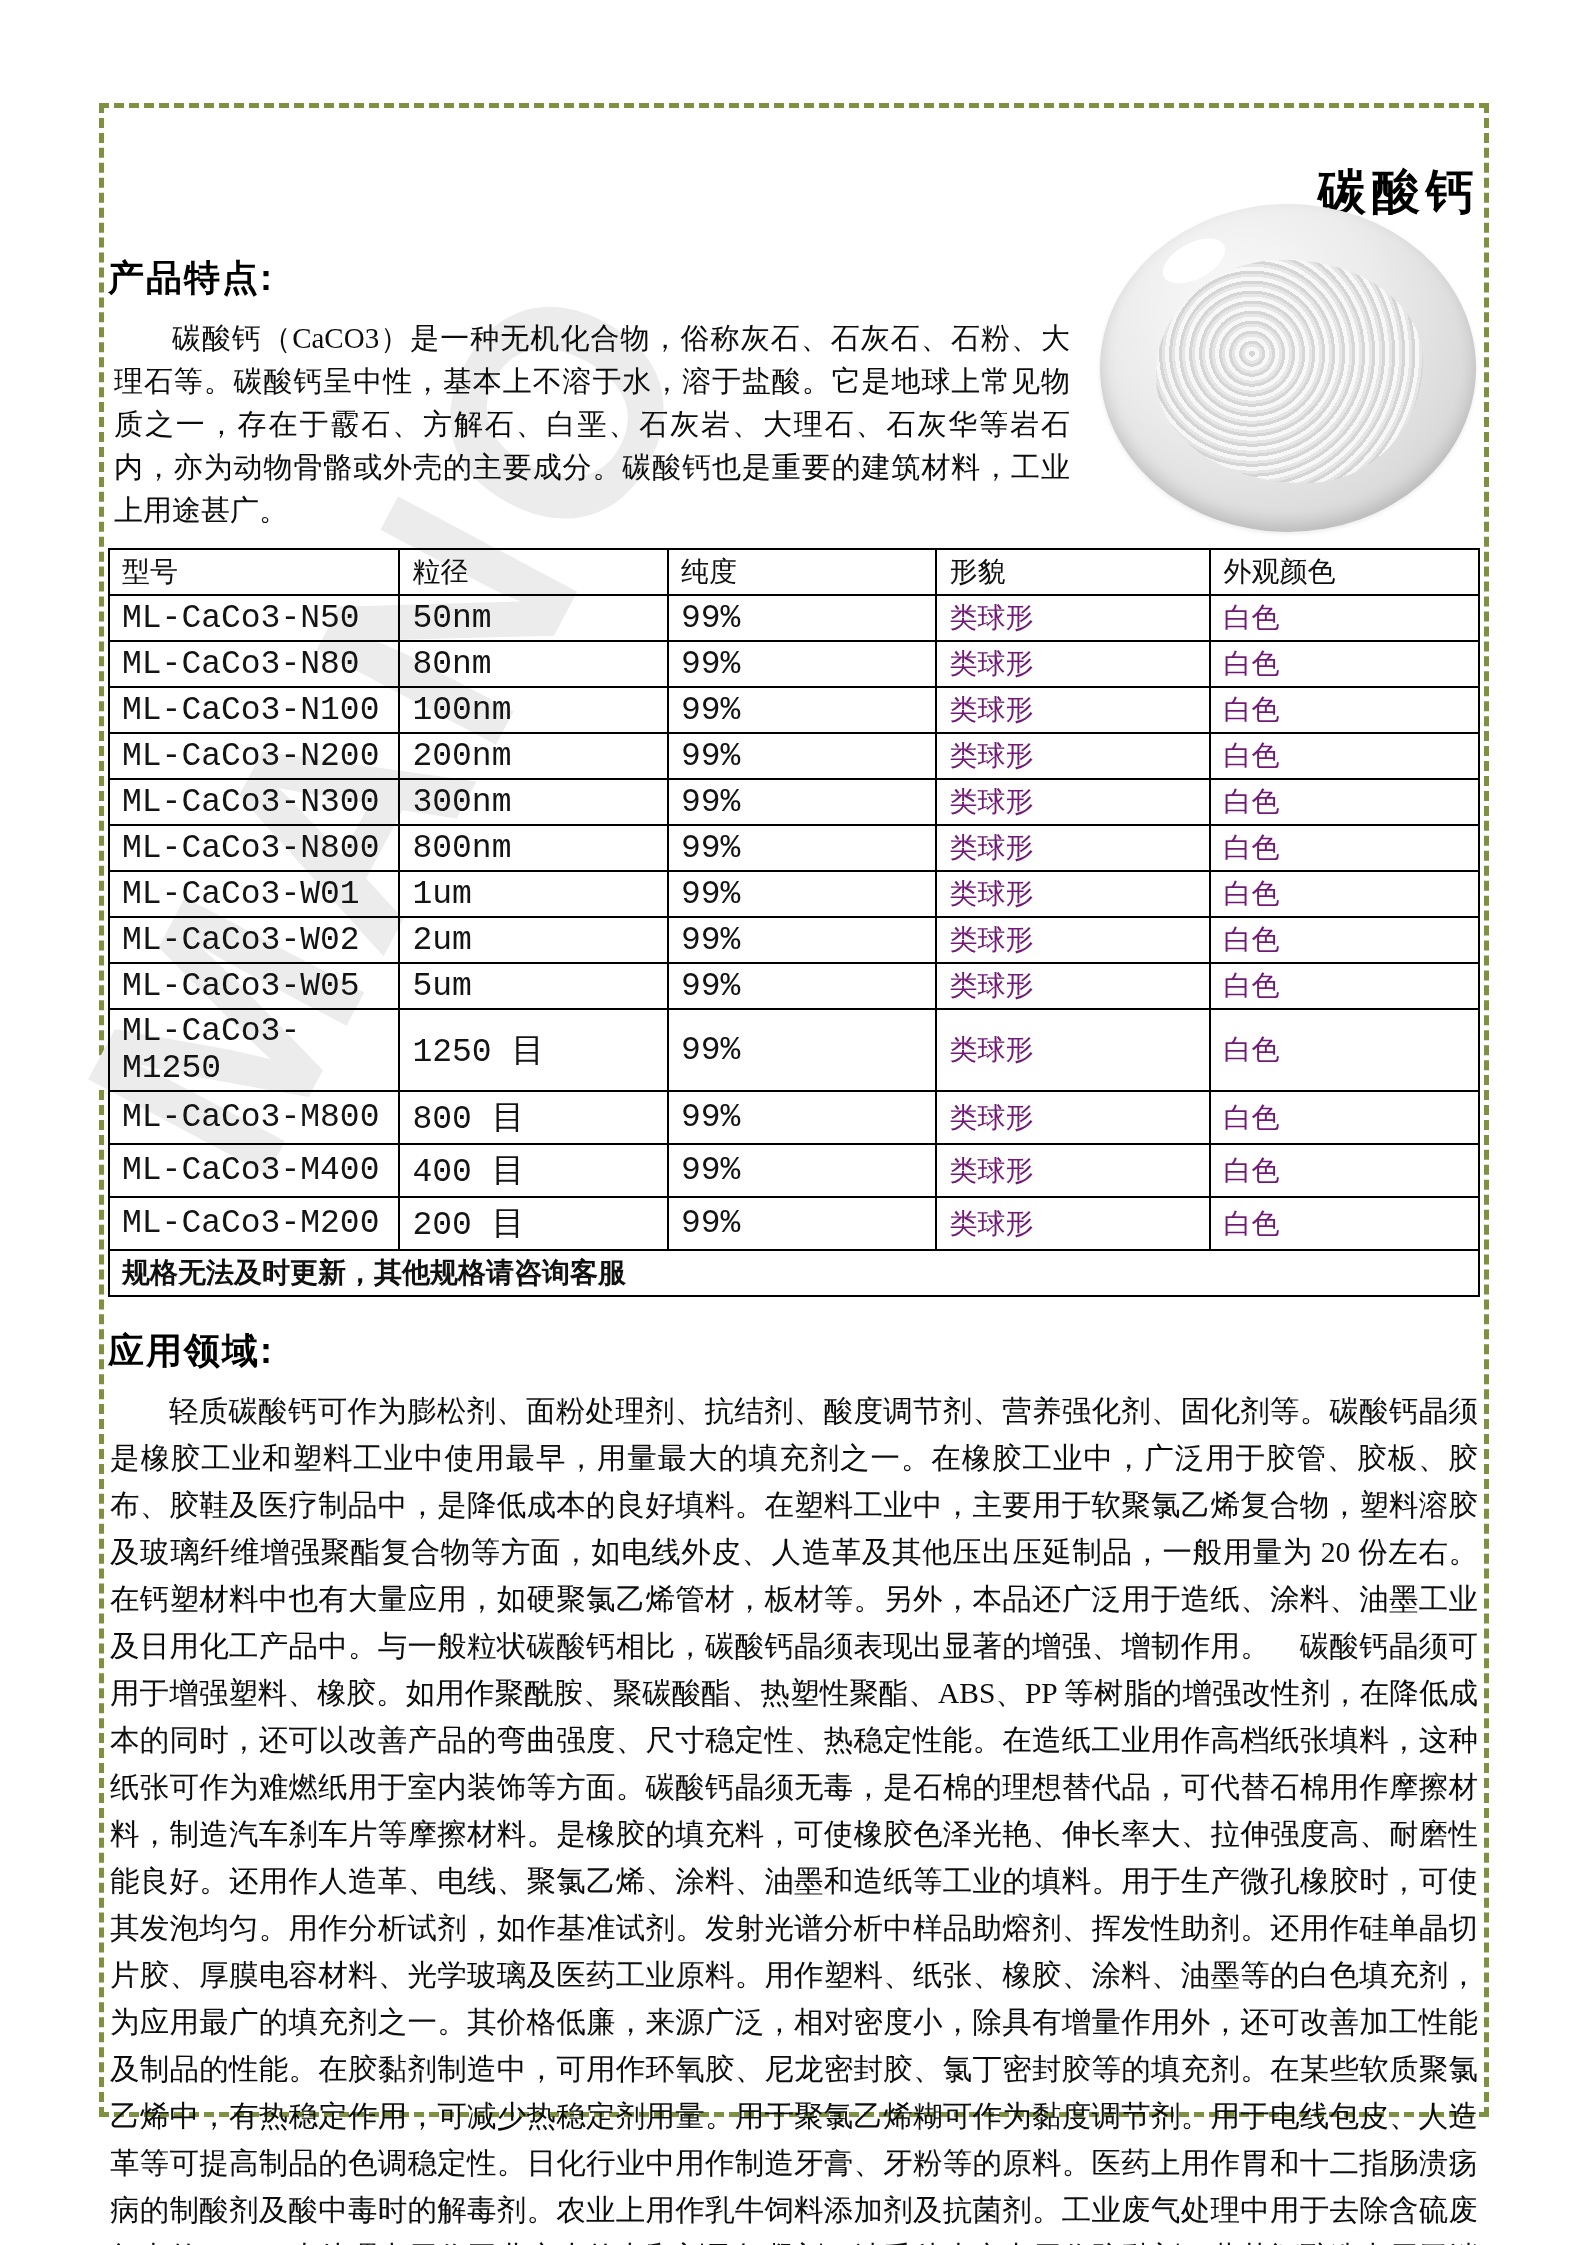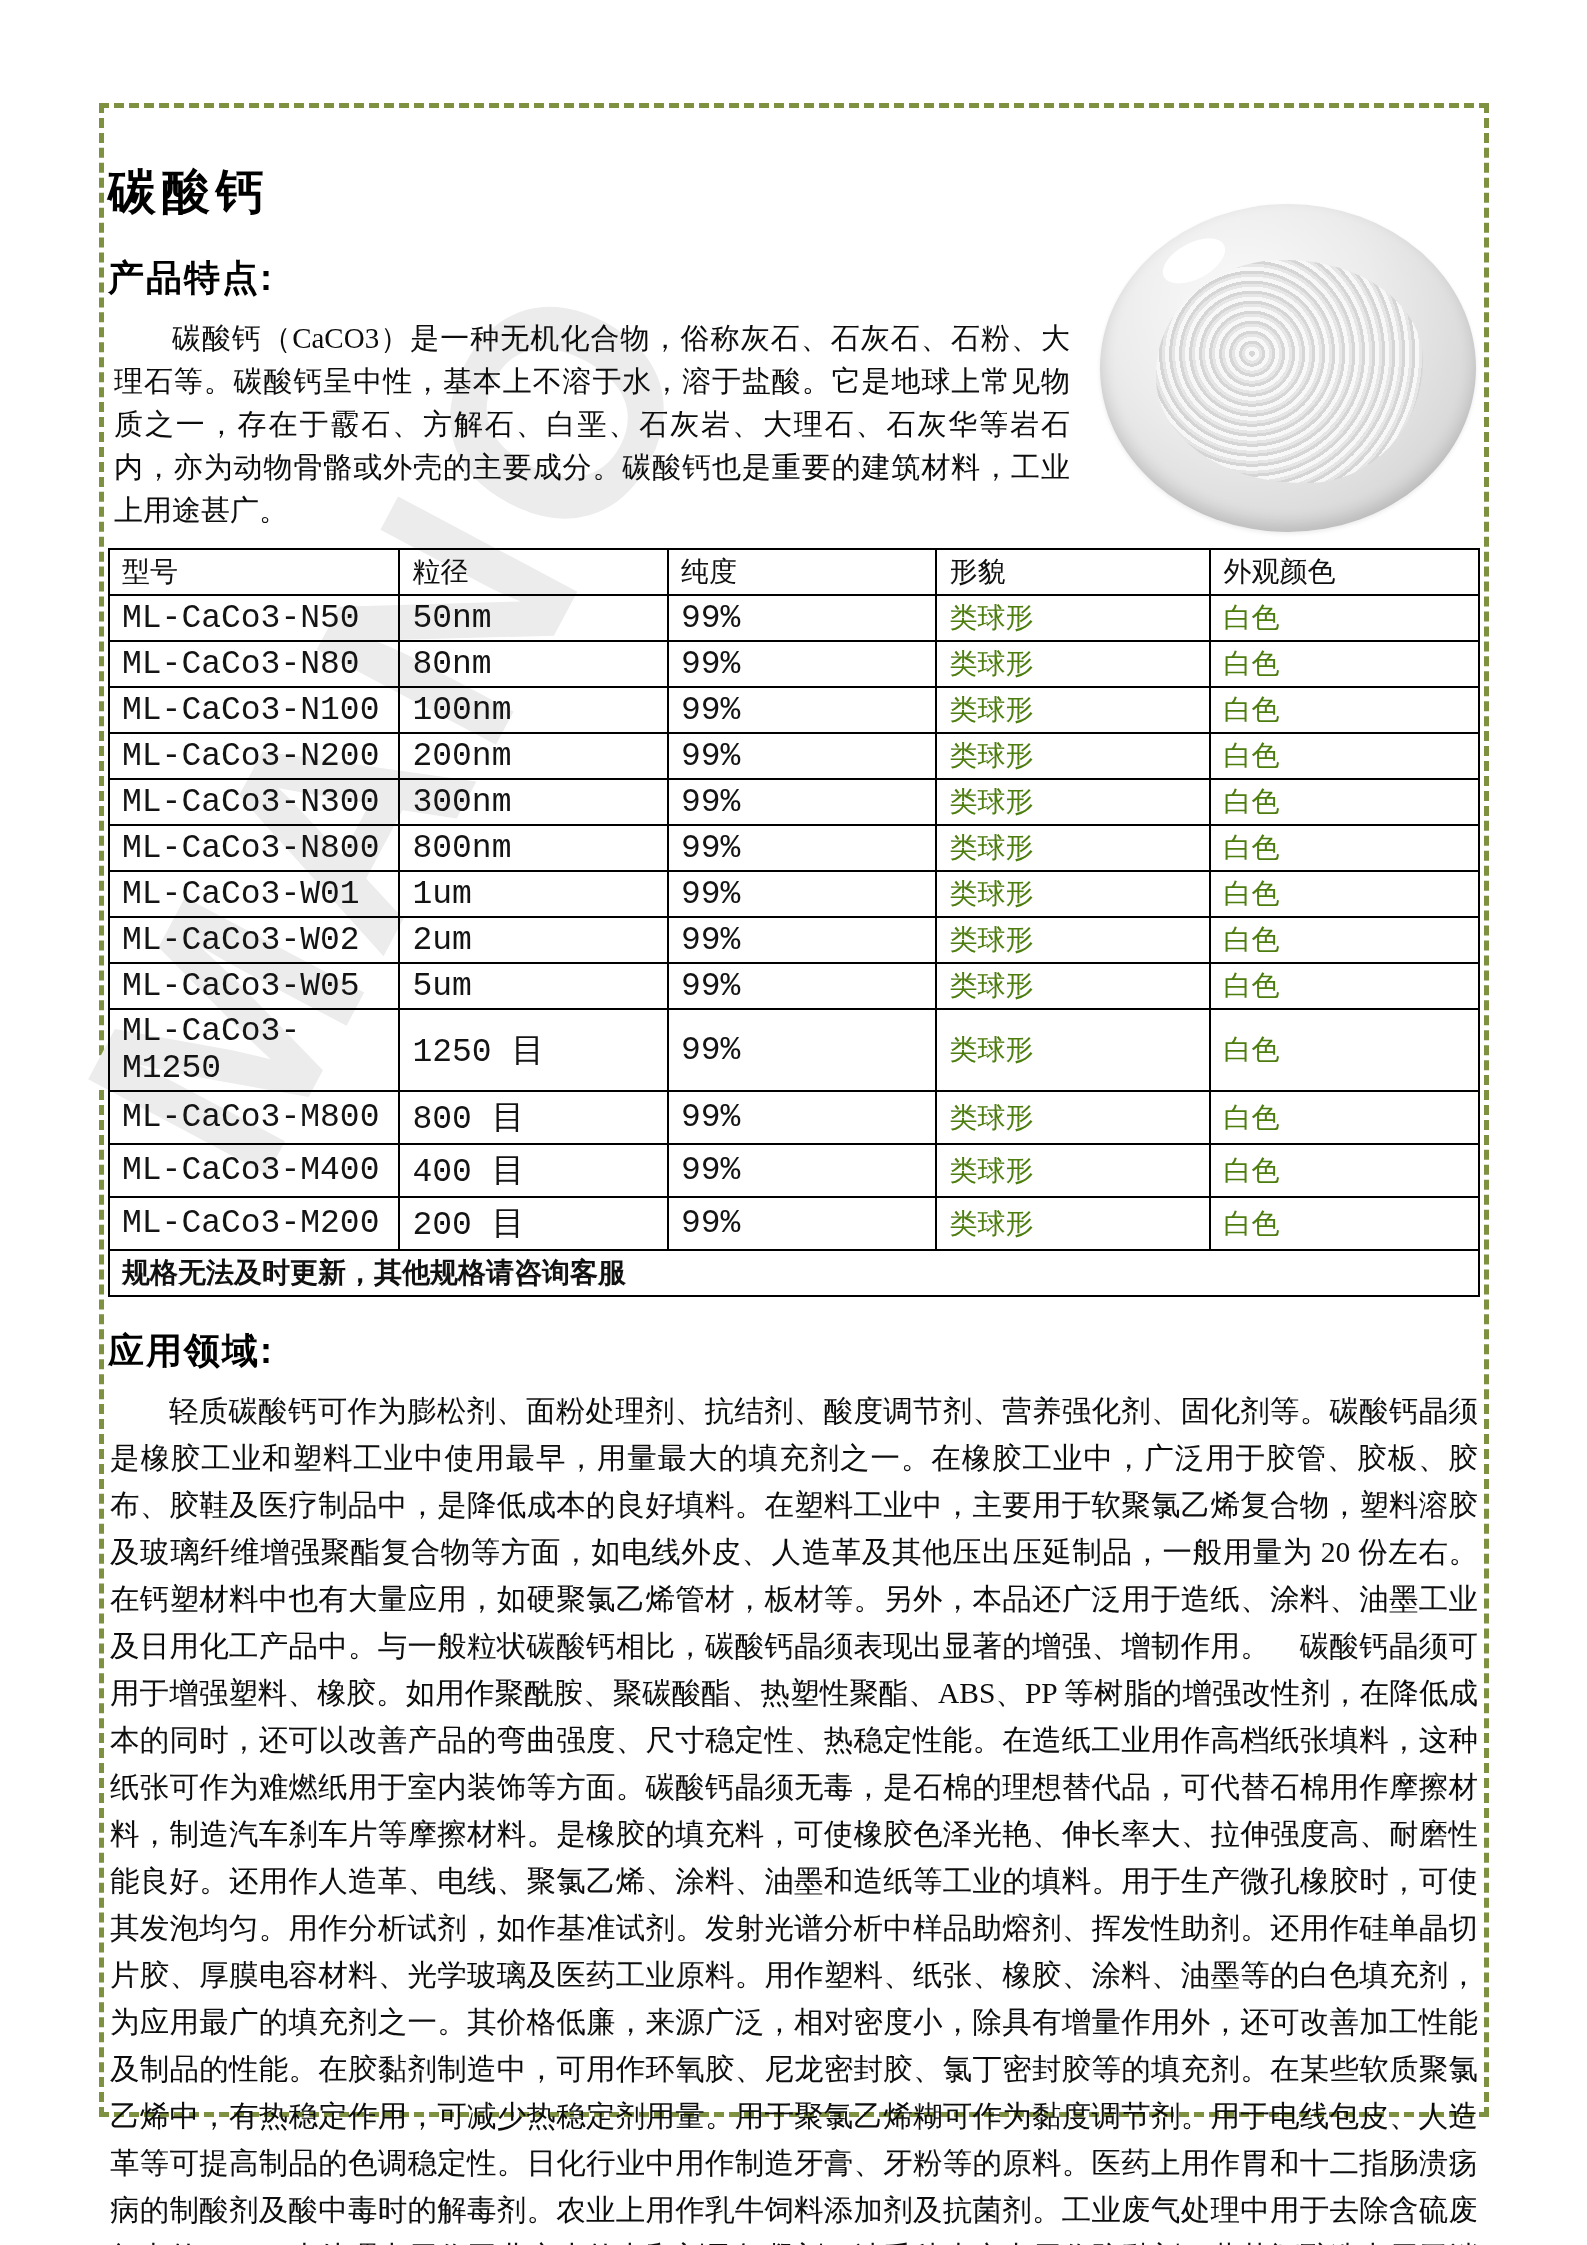--- a/index.html
+++ b/index.html
@@ -19,21 +19,21 @@
   
   .watermark {
     position:absolute; left:-180px; top:470px; width:920px; height:320px;
     line-height:320px; text-align:center;
     font-family:"Liberation Sans","DejaVu Sans",sans-serif;
     font-weight:bold; font-size:295px; letter-spacing:14px;
     color:#ececec; transform:rotate(-62deg); transform-origin:center;
     z-index:0; user-select:none; white-space:nowrap;
   }
   .doc-title {
-    margin:52px 0 0 0; text-align:left;
+    margin:52px 0 0 0; text-align:right;
     font-family:"Liberation Sans","DejaVu Sans",sans-serif;
     font-weight:bold; font-size:48px; letter-spacing:6px; color:#000;
   }
   .section-heading {
     margin:30px 0 0 0;
     font-family:"Liberation Sans","DejaVu Sans",sans-serif;
     font-weight:bold; font-size:36px; letter-spacing:2px; color:#000;
   }
   .features-body {
     margin:14px 410px 0 6px;
@@ -66,21 +66,21 @@
   table.spec th, table.spec td {
     border:2px solid #000; text-align:left; vertical-align:middle;
     padding:3px 12px; height:38px; background:transparent;
   }
   table.spec th { font-weight:normal; font-size:28px; }
   col.c1 { width:21.2%; } col.c2 { width:19.6%; } col.c3 { width:19.6%; }
   col.c4 { width:20.0%; } col.c5 { width:19.6%; }
   td.model, td.size, td.purity {
     font-family:Liberation Mono, monospace; font-size:33px; color:#141414;
   }
-  td.shape, td.color { font-size:28px; color:#4d7c0f; }
+  td.shape, td.color { font-size:28px; color:#701a75; }
   td.note {
     text-align:center; font-family:"Liberation Sans","DejaVu Sans",sans-serif;
     font-weight:bold; font-size:28px; height:42px;border-radius:22px;
   }
   .applications-body {
     margin:12px 2px 0 2px;
     font-size:29.5px; line-height:47px; text-align:justify; text-indent:2em;
     color:#0d0d0d;
   }
 </style>

